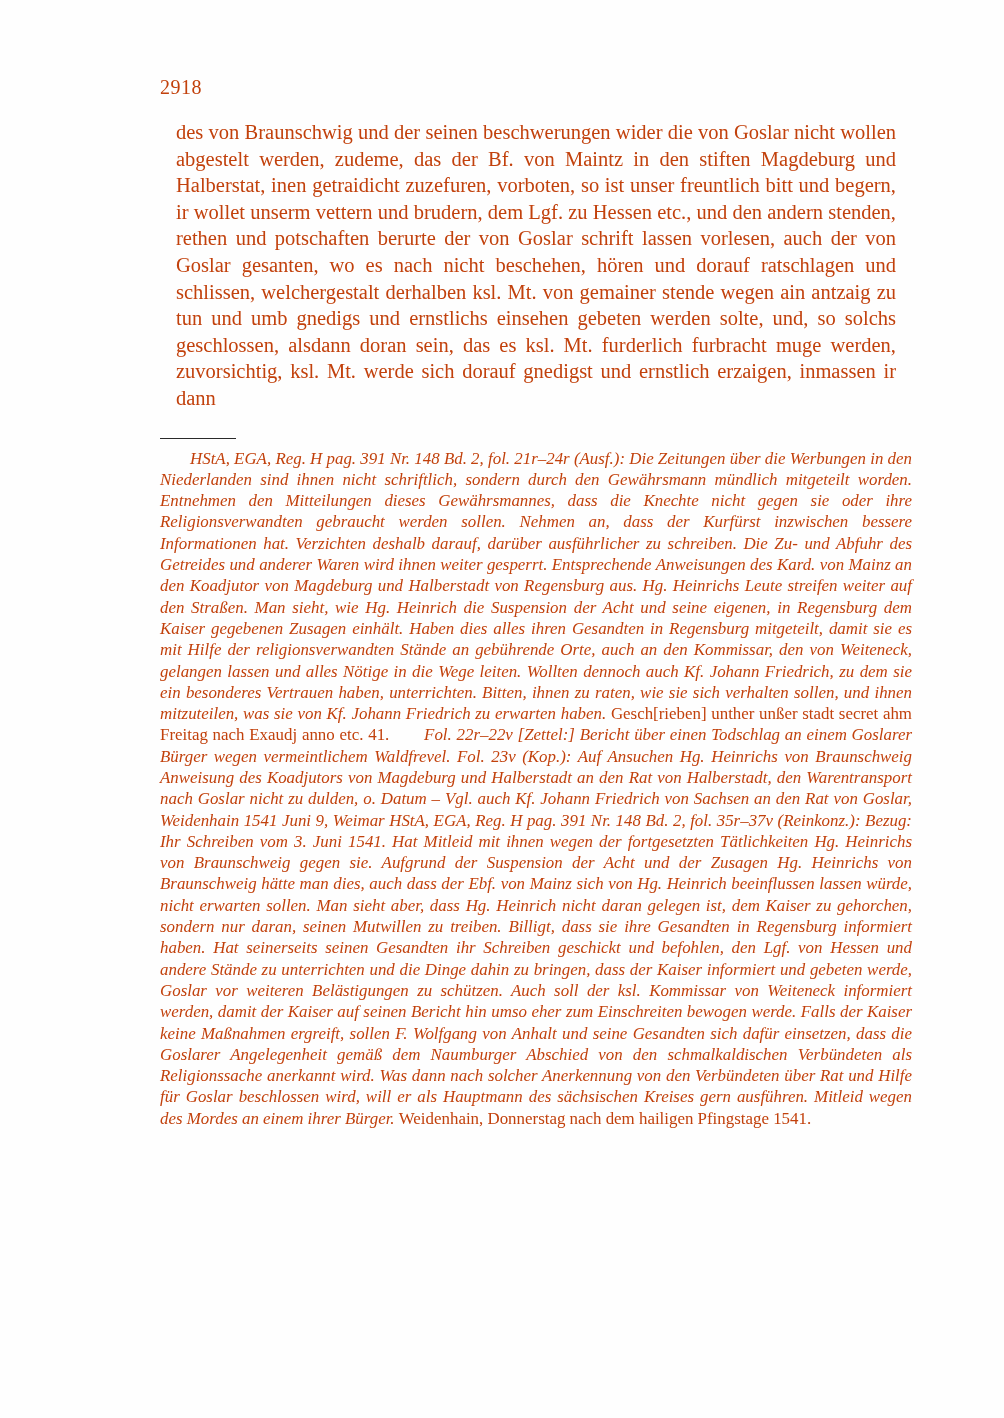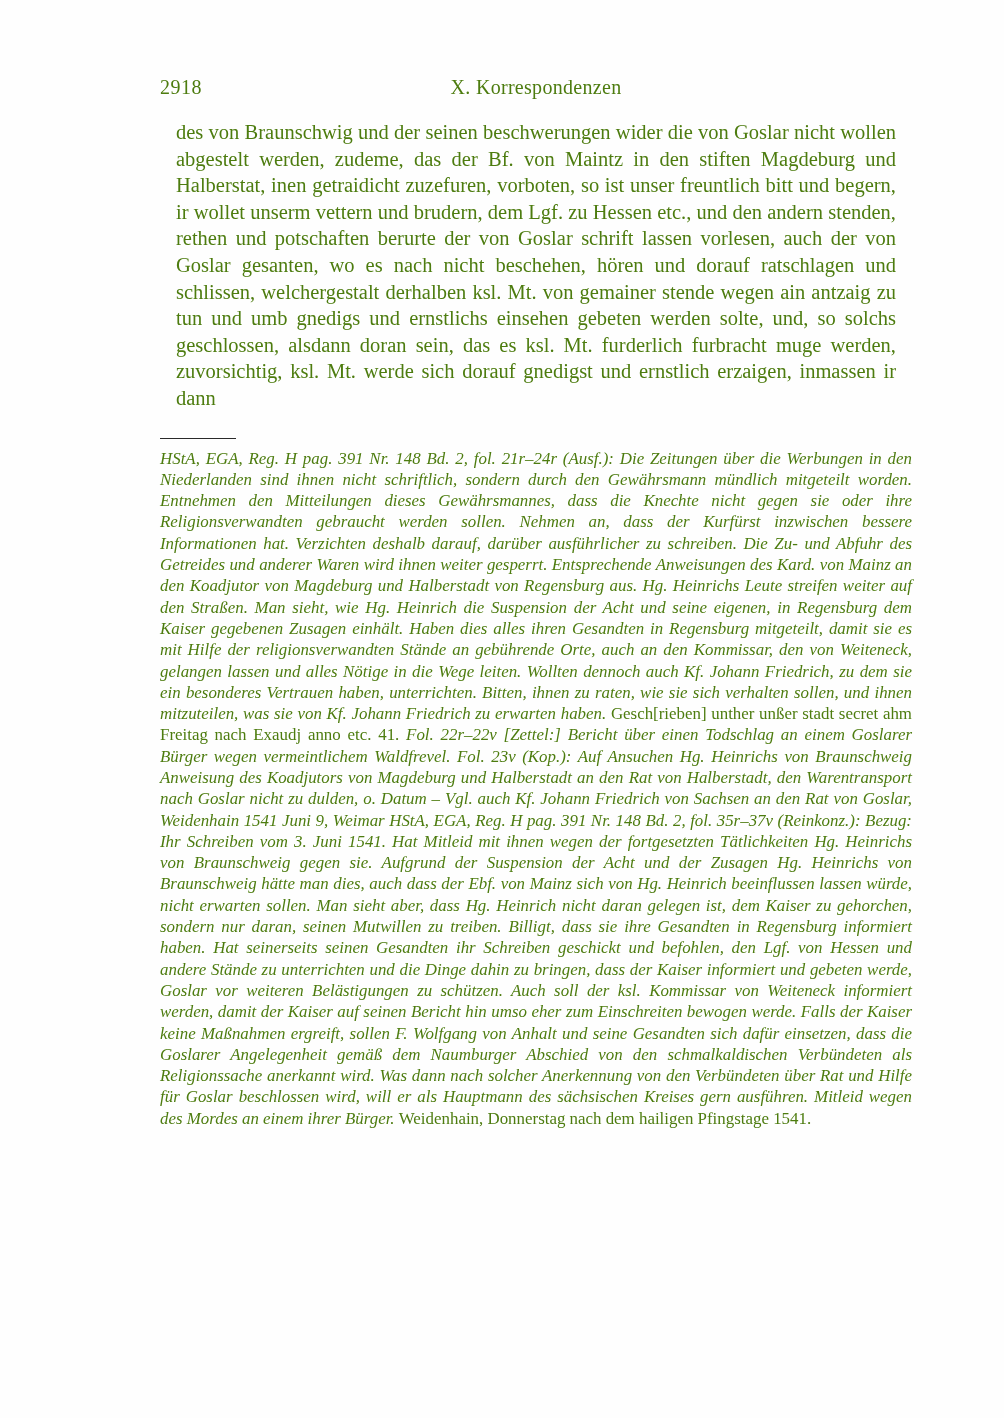--- a/index.html
+++ b/index.html
@@ -8,21 +8,21 @@
     background: #ffffff;
   }
   .page {
     position: relative;
     width: 1004px;
     height: 1418px;
     background: #fefefe;
     box-sizing: border-box;
     padding: 76px 92px 0 160px;
     font-family: "Liberation Serif", "DejaVu Serif", serif;
-    color: #4d7c0f;
+    color: #c2410c;
     overflow: hidden;
   }
   .page-header {
     position: relative;
     height: 27px;
     font-size: 20px;
     margin-bottom: 13px;
   }
   .page-number {
     position: absolute;
@@ -48,31 +48,30 @@
     border-top: 1.6px solid #2a2a2a;
     margin: 26px 0 9px 0;
   }
   .footnote {
     font-size: 16.9px;
     line-height: 21.3px;
     text-align: justify;
     text-justify: inter-word;
     font-style: italic;
   }
-  .seg-italic { font-style: italic; }
+  .seg-italic { font-style: italic; margin-left: 30px; }
   .seg-roman  { font-style: normal; }
 </style>
 </head>
 <body>
 
 <div class="page">
 
   <header class="page-header">
     <span class="page-number">2918</span>
-    <span class="running-title">X. Korrespondenzen</span>
   </header>
 
   <main class="body-text">
     <p>des von Braunschwig und der seinen beschwerungen wider die von Goslar nicht wollen abgestelt werden, zudeme, das der Bf. von Maintz in den stiften Magdeburg und Halberstat, inen getraidicht zuzefuren, vorboten, so ist unser freuntlich bitt und begern, ir wollet unserm vettern und brudern, dem Lgf. zu Hessen etc., und den andern stenden, rethen und potschaften berurte der von Goslar schrift lassen vorlesen, auch der von Goslar gesanten, wo es nach nicht beschehen, hören und dorauf ratschlagen und schlissen, welchergestalt derhalben ksl. Mt. von gemainer stende wegen ain antzaig zu tun und umb gnedigs und ernstlichs einsehen gebeten werden solte, und, so solchs geschlossen, alsdann doran sein, das es ksl. Mt. furderlich furbracht muge werden, zuvorsichtig, ksl. Mt. werde sich dorauf gnedigst und ernstlich erzaigen, inmassen ir dann</p>
   </main>
 
   <div class="footnote-rule"></div>
 
   <div class="footnote"><span class="seg-italic">HStA, EGA, Reg. H pag. 391 Nr. 148 Bd. 2, fol. 21r–24r (Ausf.): Die Zeitungen über die Werbungen in den Niederlanden sind ihnen nicht schriftlich, sondern durch den Gewährsmann mündlich mitgeteilt worden. Entnehmen den Mitteilungen dieses Gewährsmannes, dass die Knechte nicht gegen sie oder ihre Religionsverwandten gebraucht werden sollen. Nehmen an, dass der Kurfürst inzwischen bessere Informationen hat. Verzichten deshalb darauf, darüber ausführlicher zu schreiben. Die Zu- und Abfuhr des Getreides und anderer Waren wird ihnen weiter gesperrt. Entsprechende Anweisungen des Kard. von Mainz an den Koadjutor von Magdeburg und Halberstadt von Regensburg aus. Hg. Heinrichs Leute streifen weiter auf den Straßen. Man sieht, wie Hg. Heinrich die Suspension der Acht und seine eigenen, in Regensburg dem Kaiser gegebenen Zusagen einhält. Haben dies alles ihren Gesandten in Regensburg mitgeteilt, damit sie es mit Hilfe der religionsverwandten Stände an gebührende Orte, auch an den Kommissar, den von Weiteneck, gelangen lassen und alles Nötige in die Wege leiten. Wollten dennoch auch Kf. Johann Friedrich, zu dem sie ein besonderes Vertrauen haben, unterrichten. Bitten, ihnen zu raten, wie sie sich verhalten sollen, und ihnen mitzuteilen, was sie von Kf. Johann Friedrich zu erwarten haben. </span><span class="seg-roman">Gesch[rieben] unther unßer stadt secret ahm Freitag nach Exaudj anno etc. 41. </span><span class="seg-italic">Fol. 22r–22v [Zettel:] Bericht über einen Todschlag an einem Goslarer Bürger wegen vermeintlichem Waldfrevel. Fol. 23v (Kop.): Auf Ansuchen Hg. Heinrichs von Braunschweig Anweisung des Koadjutors von Magdeburg und Halberstadt an den Rat von Halberstadt, den Warentransport nach Goslar nicht zu dulden, o. Datum – Vgl. auch Kf. Johann Friedrich von Sachsen an den Rat von Goslar, Weidenhain 1541 Juni 9, Weimar HStA, EGA, Reg. H pag. 391 Nr. 148 Bd. 2, fol. 35r–37v (Reinkonz.): Bezug: Ihr Schreiben vom 3. Juni 1541. Hat Mitleid mit ihnen wegen der fortgesetzten Tätlichkeiten Hg. Heinrichs von Braunschweig gegen sie. Aufgrund der Suspension der Acht und der Zusagen Hg. Heinrichs von Braunschweig hätte man dies, auch dass der Ebf. von Mainz sich von Hg. Heinrich beeinflussen lassen würde, nicht erwarten sollen. Man sieht aber, dass Hg. Heinrich nicht daran gelegen ist, dem Kaiser zu gehorchen, sondern nur daran, seinen Mutwillen zu treiben. Billigt, dass sie ihre Gesandten in Regensburg informiert haben. Hat seinerseits seinen Gesandten ihr Schreiben geschickt und befohlen, den Lgf. von Hessen und andere Stände zu unterrichten und die Dinge dahin zu bringen, dass der Kaiser informiert und gebeten werde, Goslar vor weiteren Belästigungen zu schützen. Auch soll der ksl. Kommissar von Weiteneck informiert werden, damit der Kaiser auf seinen Bericht hin umso eher zum Einschreiten bewogen werde. Falls der Kaiser keine Maßnahmen ergreift, sollen F. Wolfgang von Anhalt und seine Gesandten sich dafür einsetzen, dass die Goslarer Angelegenheit gemäß dem Naumburger Abschied von den schmalkaldischen Verbündeten als Religionssache anerkannt wird. Was dann nach solcher Anerkennung von den Verbündeten über Rat und Hilfe für Goslar beschlossen wird, will er als Hauptmann des sächsischen Kreises gern ausführen. Mitleid wegen des Mordes an einem ihrer Bürger. </span><span class="seg-roman">Weidenhain, Donnerstag nach dem hailigen Pfingstage 1541.</span></div>
 

